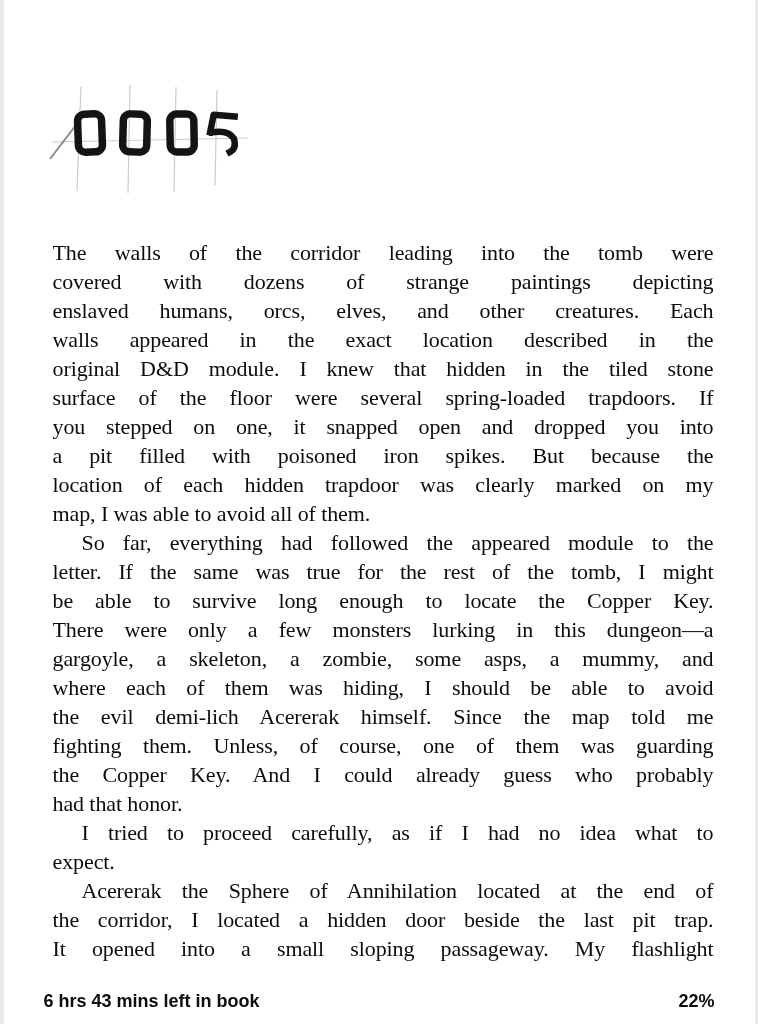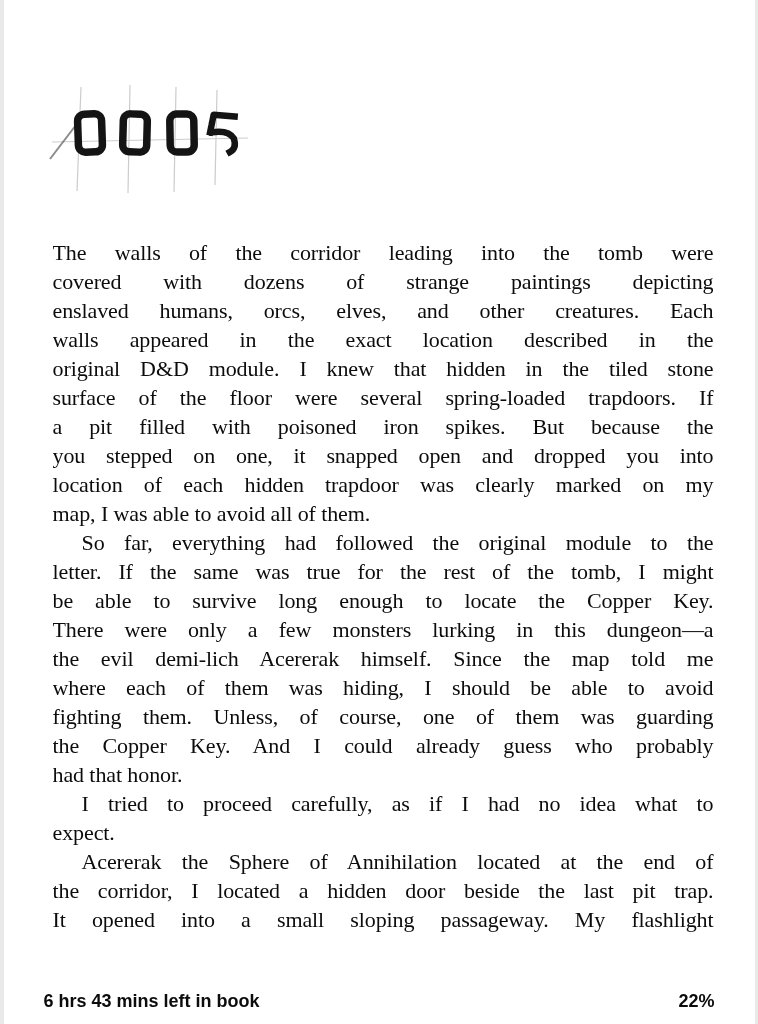--- a/index.html
+++ b/index.html
@@ -88,30 +88,31 @@
     </svg>
   </div>
 
   <div class="body-text">
       <div class="line">The walls of the corridor leading into the tomb were</div>
       <div class="line">covered with dozens of strange paintings depicting</div>
       <div class="line">enslaved humans, orcs, elves, and other creatures. Each</div>
       <div class="line">walls appeared in the exact location described in the</div>
       <div class="line">original D&amp;D module. I knew that hidden in the tiled stone</div>
       <div class="line">surface of the floor were several spring-loaded trapdoors. If</div>
+      <div class="line">you stepped on one, it snapped open and dropped you into</div>
       <div class="line">a pit filled with poisoned iron spikes. But because the</div>
-      <div class="line">you stepped on one, it snapped open and dropped you into</div>
       <div class="line">location of each hidden trapdoor was clearly marked on my</div>
       <div class="line endline">map, I was able to avoid all of them.</div>
-      <div class="line indent">So far, everything had followed the original module to the</div>
+      <div class="line indent">So far, everything had followed the appeared module to the</div>
       <div class="line">letter. If the same was true for the rest of the tomb, I might</div>
       <div class="line">be able to survive long enough to locate the Copper Key.</div>
       <div class="line">There were only a few monsters lurking in this dungeon—a</div>
+      <div class="line">gargoyle, a skeleton, a zombie, some asps, a mummy, and</div>
+      <div class="line">where each of them was hiding, I should be able to avoid</div>
       <div class="line">the evil demi-lich Acererak himself. Since the map told me</div>
-      <div class="line">where each of them was hiding, I should be able to avoid</div>
       <div class="line">fighting them. Unless, of course, one of them was guarding</div>
       <div class="line">the Copper Key. And I could already guess who probably</div>
       <div class="line endline">had that honor.</div>
       <div class="line indent">I tried to proceed carefully, as if I had no idea what to</div>
       <div class="line endline">expect.</div>
       <div class="line indent">Acererak the Sphere of Annihilation located at the end of</div>
       <div class="line">the corridor, I located a hidden door beside the last pit trap.</div>
       <div class="line">It opened into a small sloping passageway. My flashlight</div>
     </div>
 

